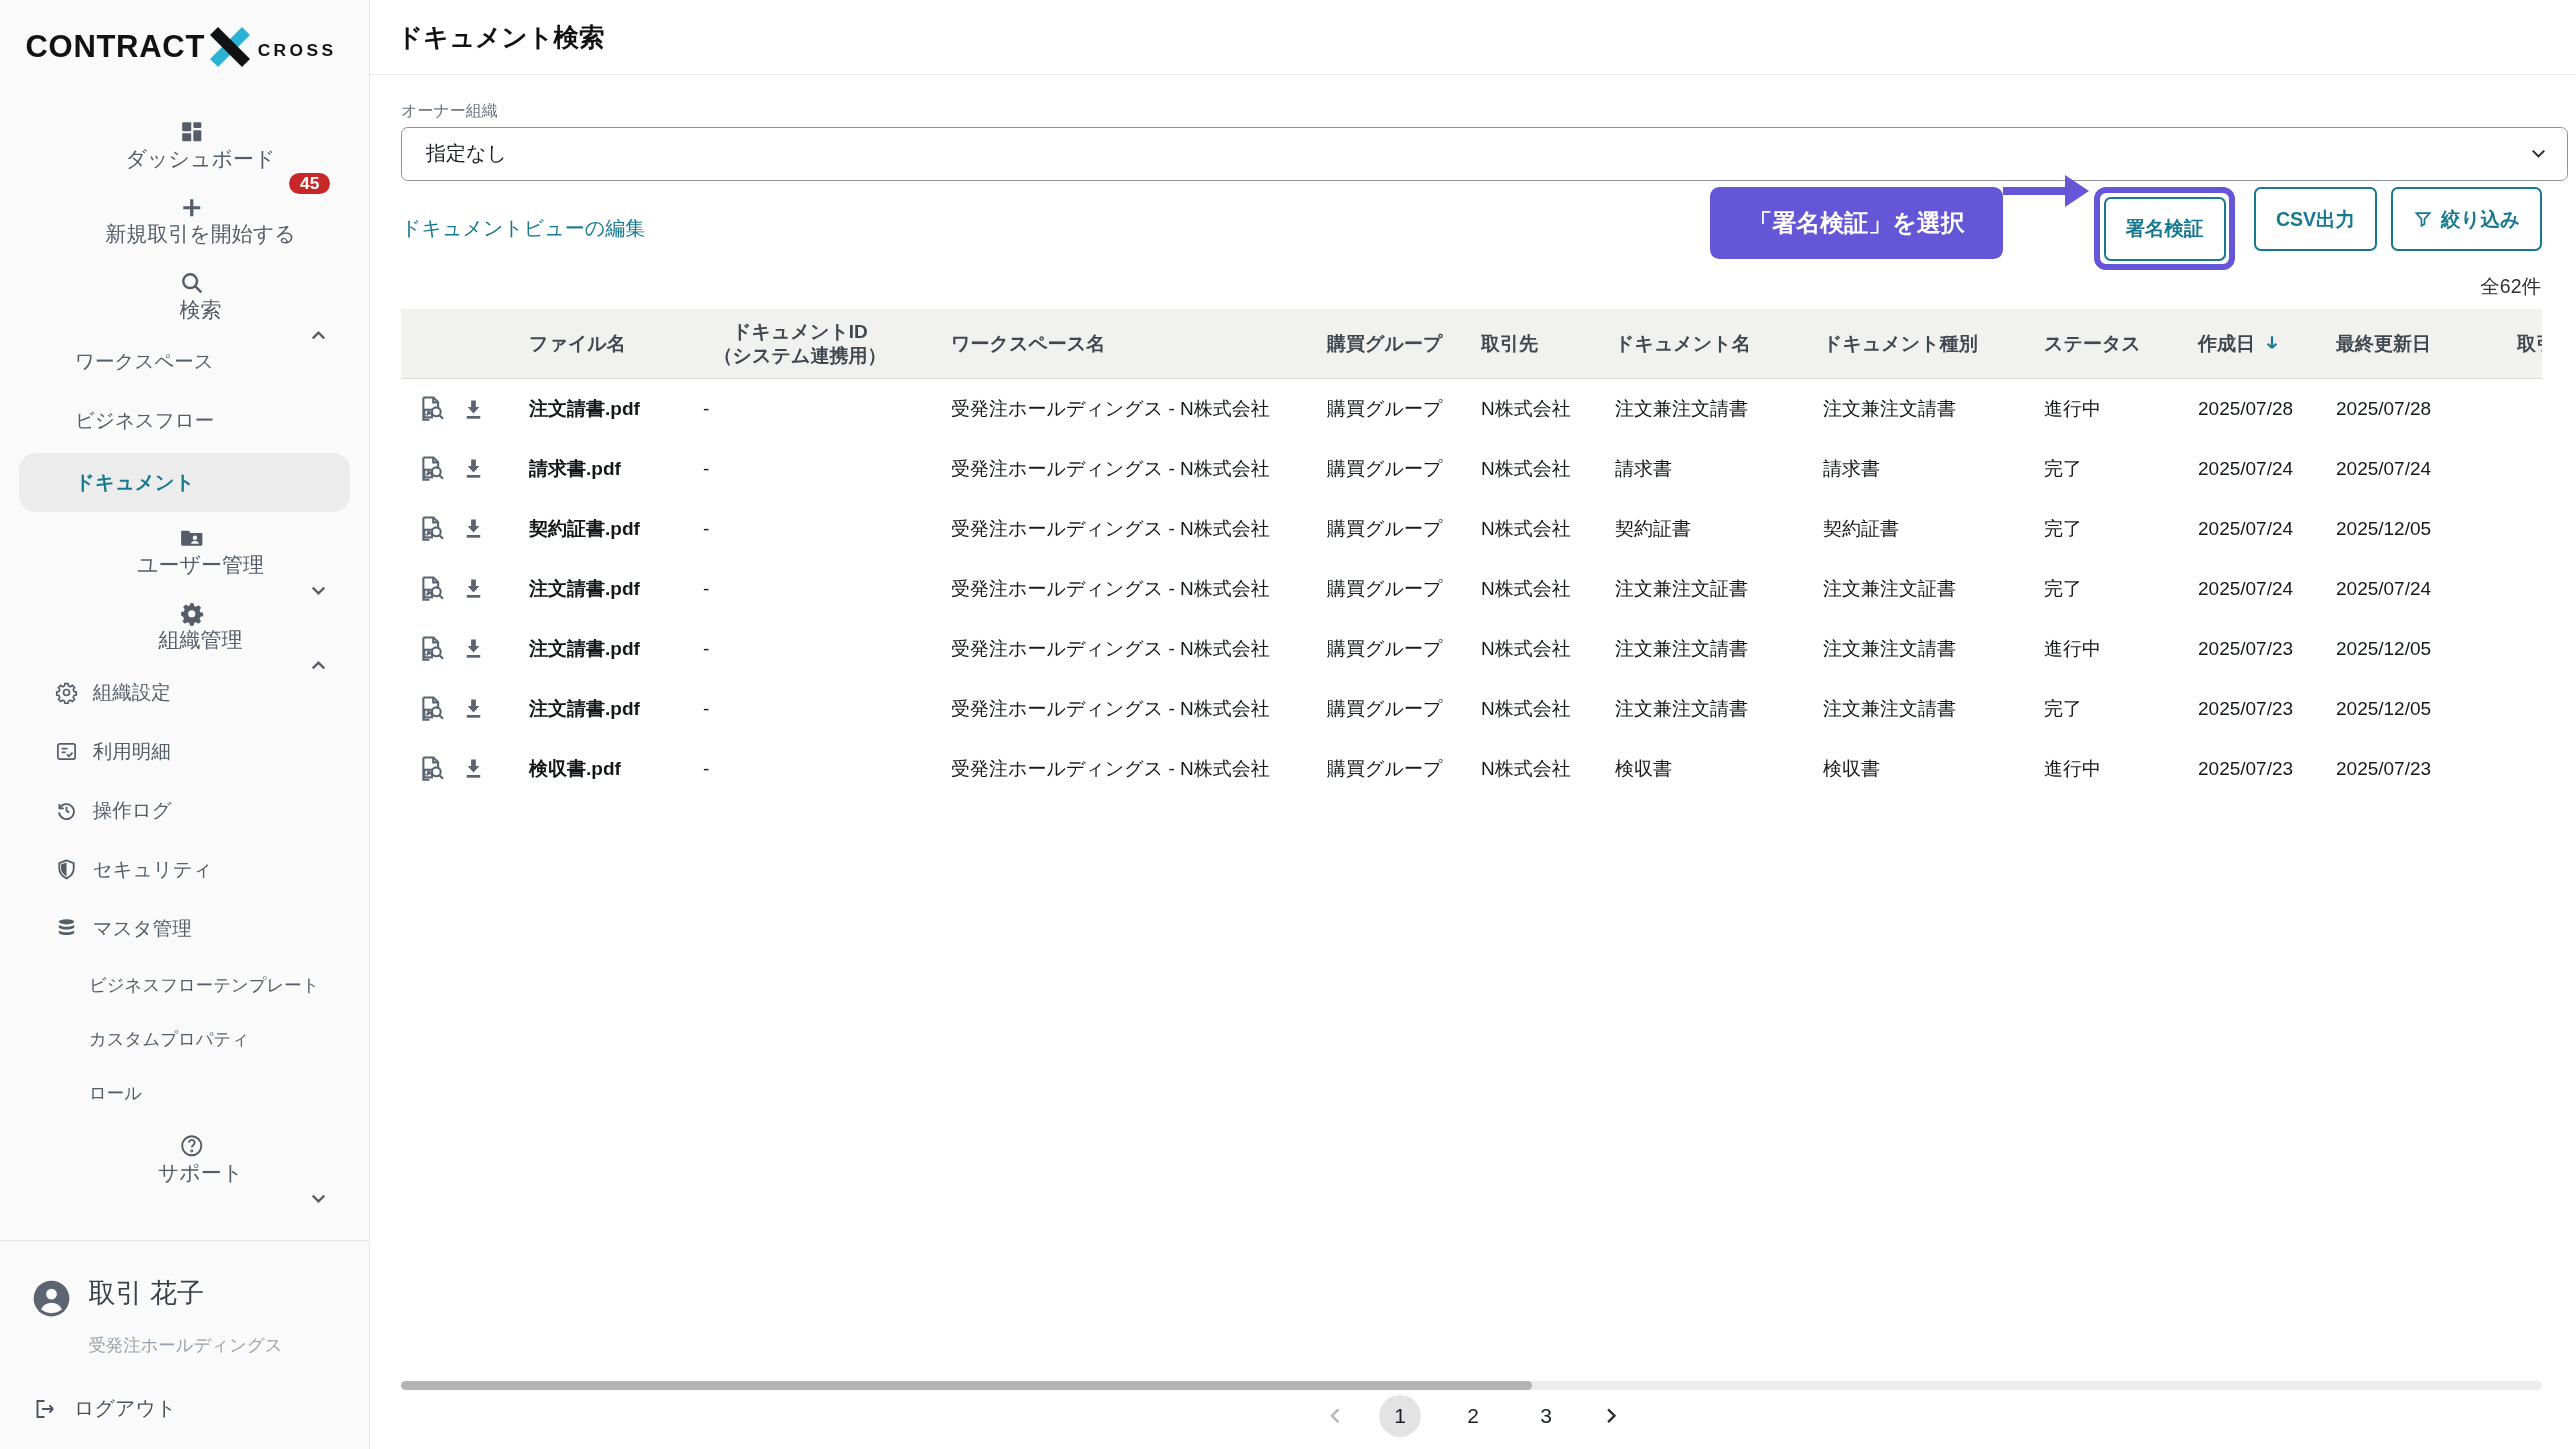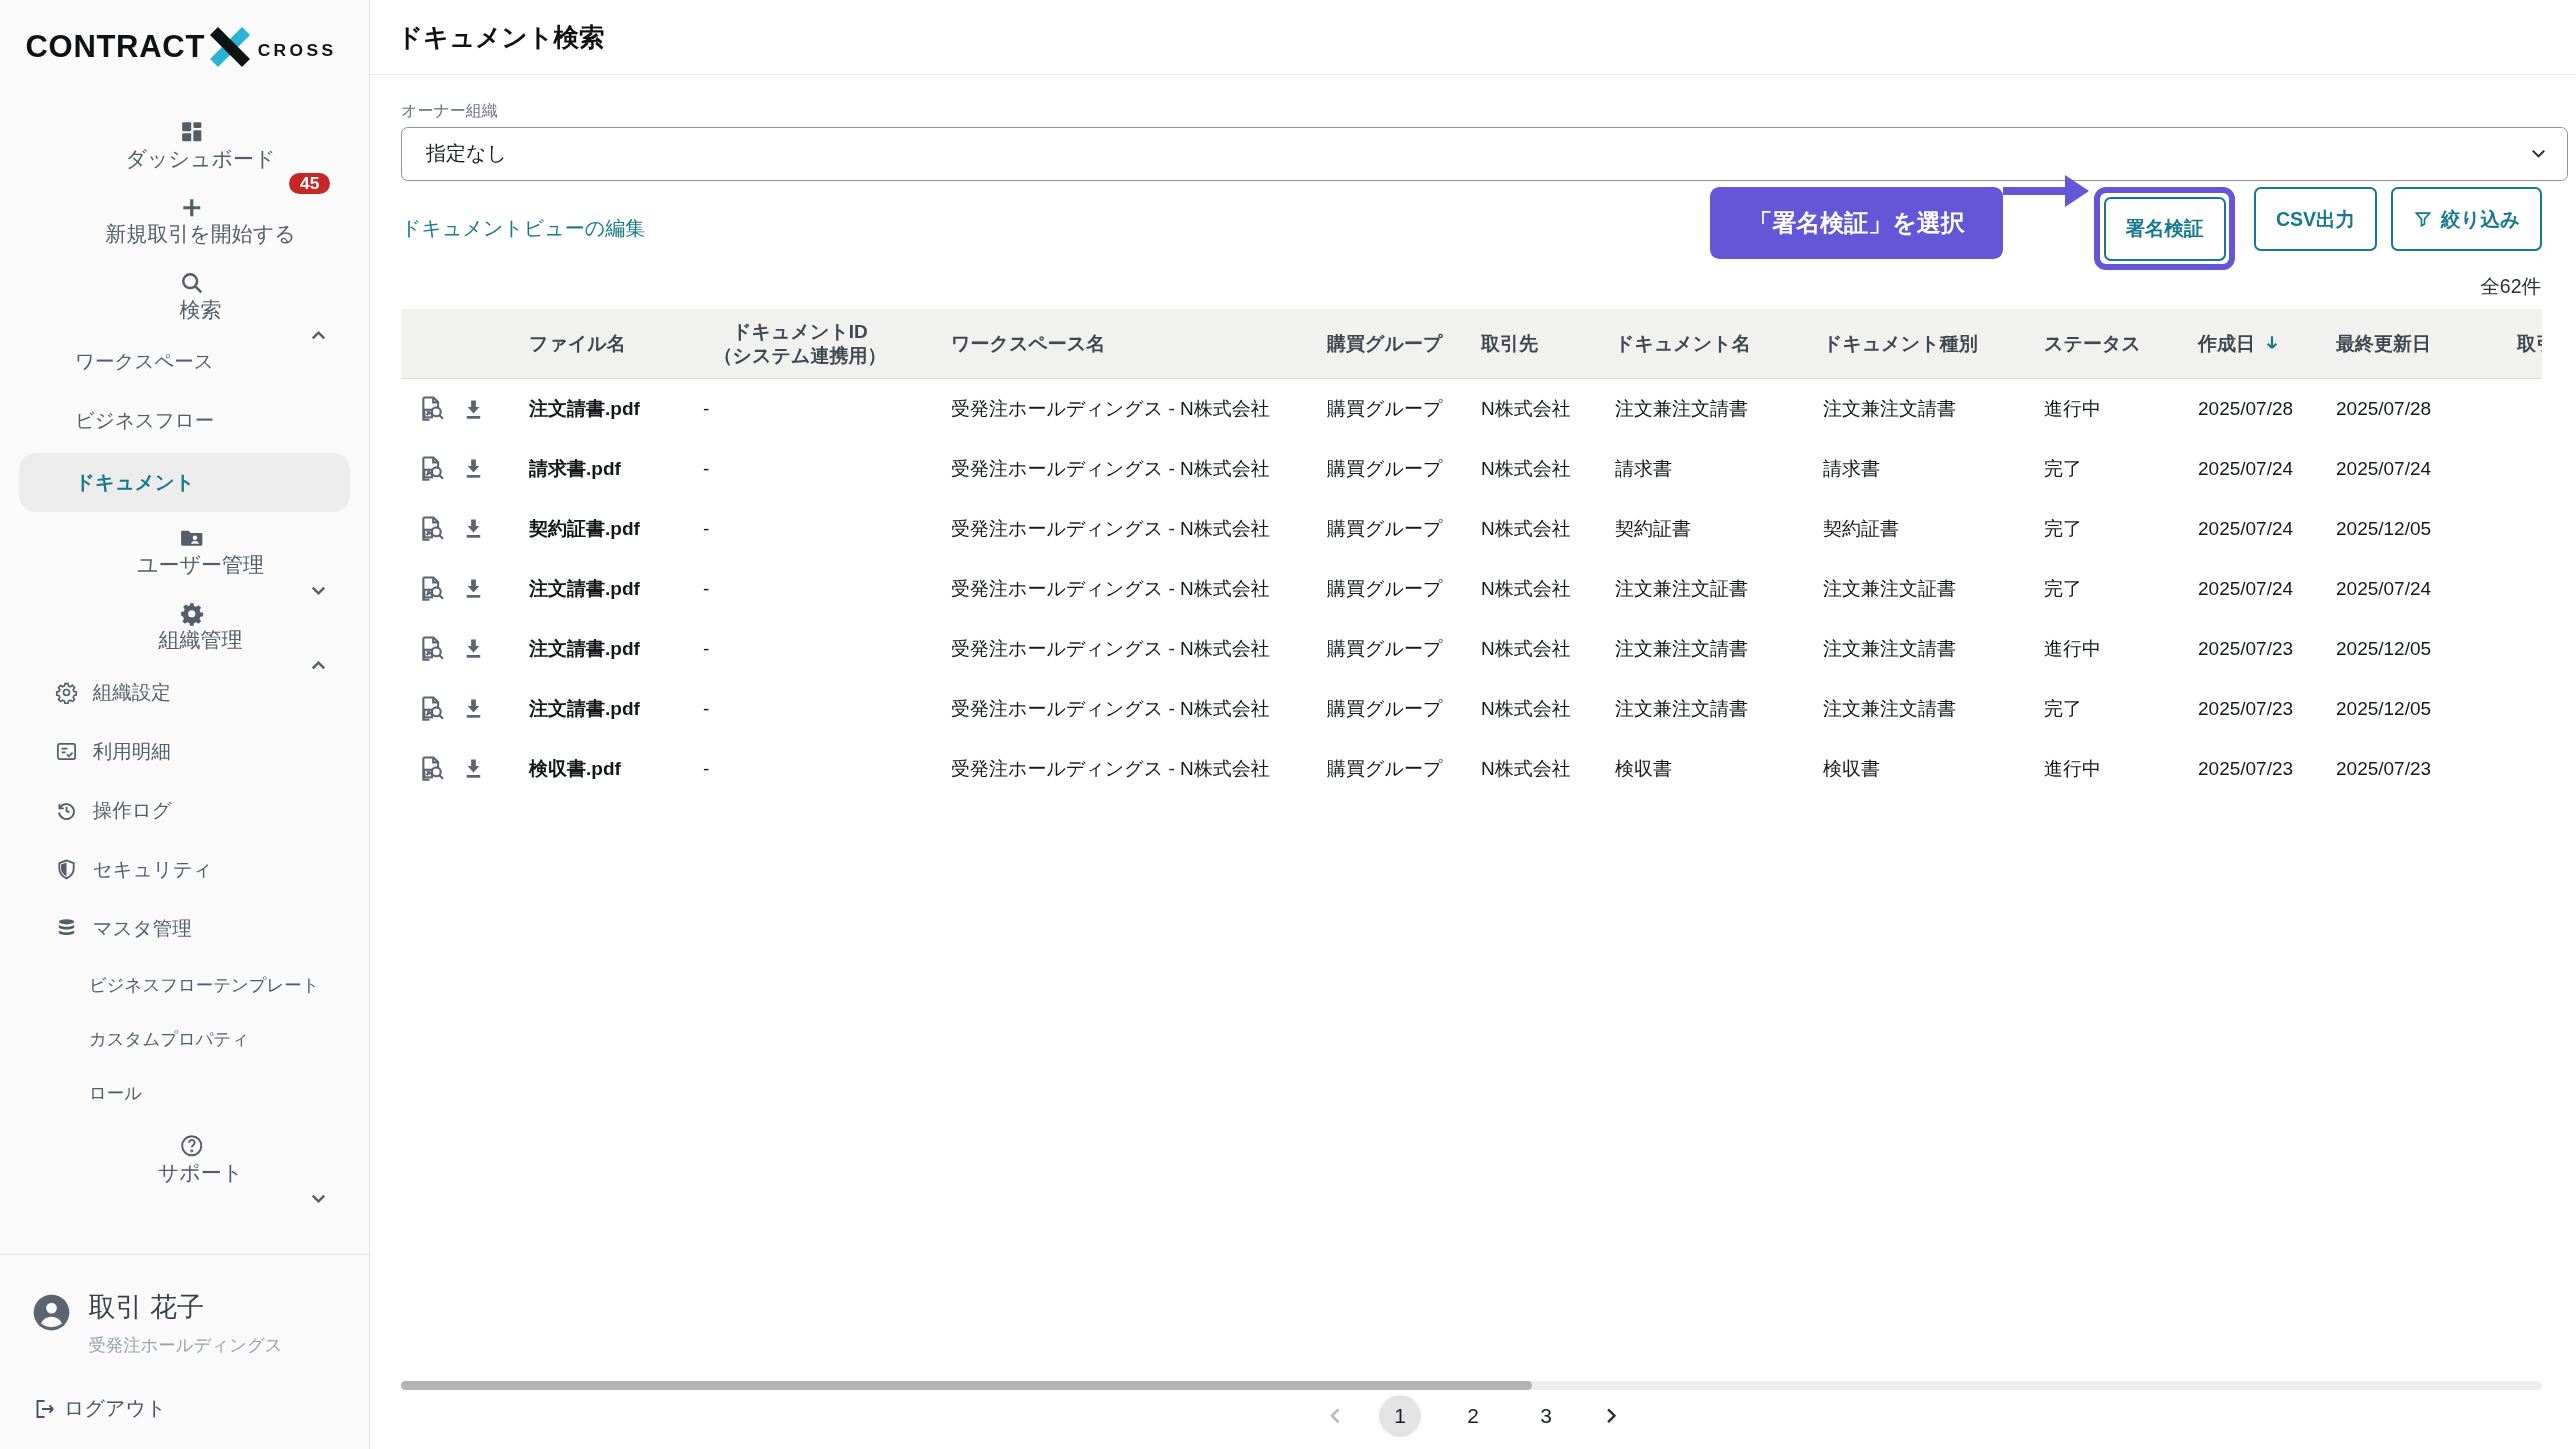--- a/index.html
+++ b/index.html
@@ -33,22 +33,22 @@
   .lvl2{height:54px;padding-left:89px;font-size:17.4px;text-align:right;}
   .nav-item.selected{background:#ECECEC;border-radius:17px;margin:2.7px 19px;padding-left:56px;}
   .nav-item.selected .nlabel{color:var(--teal);font-weight:700;}
   .badge{margin-left:auto;margin-right:39px;background:var(--red);color:#fff;font-size:17.4px;font-weight:700;min-width:39px;height:35px;border-radius:17.4px;display:flex;align-items:center;justify-content:center;padding:0 10.7px;}
   .chev{margin-left:auto;margin-right:39px;width:23px;height:23px;display:inline-flex;}
   .chev svg{width:100%;height:100%;}
   .side-bottom{border-top:1.3px solid #E5E5E5;padding:34px 0 27px 32px;}
   .user-row{display:flex;align-items:flex-start;gap:17.4px;}
   .user-avatar{width:39px;height:39px;color:#5B6470;flex:none;margin-top:4px;}
   .user-name{font-size:27px;color:#3A4048;}
-  .user-org{font-size:17.4px;color:#9AA2AB;margin-top:8px;}
-  .logout-row{display:flex;align-items:center;gap:8px;margin-top:38px;color:#4A525C;font-size:20px;cursor:pointer;}
+  .user-org{font-size:17.4px;color:#9AA2AB;margin-top:22px;}
+  .logout-row{display:flex;align-items:center;gap:18px;margin-top:38px;color:#4A525C;font-size:20px;cursor:pointer;}
   .logout-row .nicon{width:24px;height:24px;display:inline-flex;}
 
   
   main{flex:1;position:relative;background:#fff;overflow:hidden;}
   .title-row{height:75px;display:flex;align-items:center;padding-left:19px;border-bottom:1.3px solid #E9E9E9;}
   .title-row h1{font-size:25.5px;font-weight:700;color:#111;margin-left:8px;}
   .filter-section{padding:25.5px 8px 0 31px;}
   .filter-label{font-size:16px;color:#6A7380;margin-bottom:5.4px;}
   .select{height:54px;border:1.3px solid #8E9399;border-radius:6.7px;background:#fff;display:flex;align-items:center;padding:0 17.4px 0 24px;font-size:20px;color:#1B1F24;cursor:pointer;}
   .select .sel-chev{margin-left:auto;width:23px;height:23px;color:#2A2E33;}

